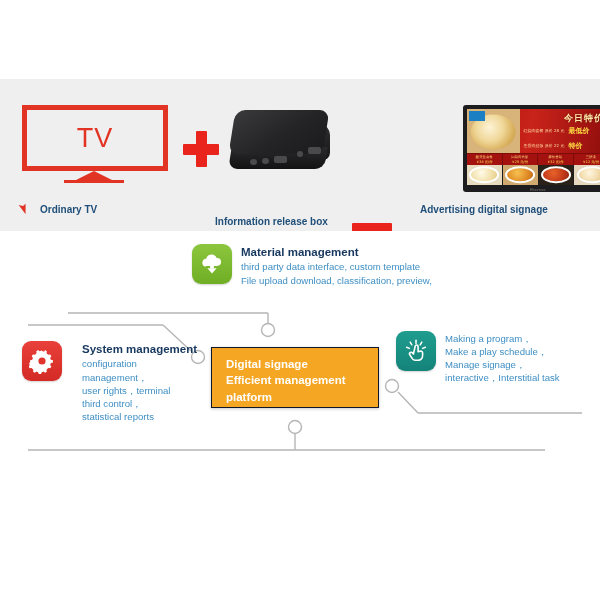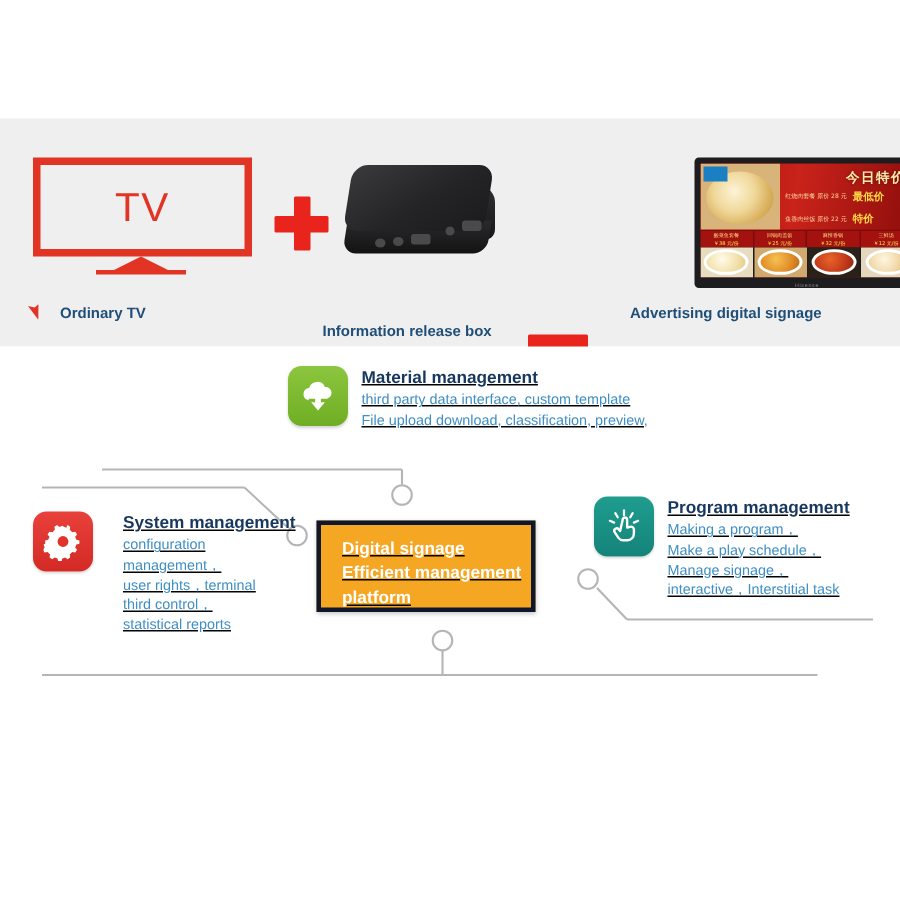--- a/index.html
+++ b/index.html
@@ -138,21 +138,21 @@
     font-family:"Liberation Sans", sans-serif;
     white-space:nowrap;
   }
   #caption-tv{ left:40px; top:125px; }
   #caption-box{ left:215px; top:125px;margin-top:12px; }
   #caption-signage{ left:420px; top:125px; }
 
   
   #diagram{ position:absolute; left:0; top:231px; width:600px; height:369px; background:#fff; }
 
-  .node{ position:absolute; display:flex; gap:9px;text-decoration:underline; }
+  .node{ position:absolute; display:flex; gap:9px; }
   .node-icon{
     flex:0 0 auto; width:40px; height:40px; border-radius:9px;
     display:flex; align-items:center; justify-content:center;
     box-shadow:0 1px 2px rgba(0,0,0,.18);
   }
   .node-text{ padding-top:1px; }
   .node-title{
     font-size:11.5px; font-weight:bold; color:#17375e; line-height:1.25;
     margin-bottom:1px; white-space:nowrap;
     font-family:"Liberation Sans", sans-serif;
@@ -171,24 +171,23 @@
 
   #node-system{ flex-direction:row;gap:20px; }
 
   .ic-material{ background:linear-gradient(180deg,#8cc63e 0%,#6fae24 100%); }
   .ic-program{  background:linear-gradient(180deg,#1f9d8e 0%,#14837a 100%); }
   .ic-system{   background:linear-gradient(180deg,#e8403a 0%,#d42a25 100%); }
   .ic-terminal{ background:linear-gradient(180deg,#2f8ec0 0%,#15699c 100%); }
 
   
   #center-box{
-    position:absolute; left:211px; top:116px; width:146px; height:61px;
-    background:#f5a623; border:3px solid #0f172a;
+    position:absolute; left:211px; top:116px; width:168px; height:61px;
+    background:#f5a623; border:1px solid #0f172a;
     box-shadow:0 1px 3px rgba(0,0,0,.22);
-    text-decoration:underline;
   }
   #center-box-text{
     padding:8px 0 0 14px; color:#ffffff; font-size:11.5px; font-weight:bold;
     line-height:1.42; font-family:"Liberation Sans", sans-serif;
   }
   #center-box-text div{ white-space:nowrap; }
 
   #connectors{ position:absolute; left:0; top:0; width:600px; height:369px; }
 </style>
 </head>
@@ -339,21 +338,20 @@
           <line x1="13" y1="2.2" x2="13" y2="5.4"></line>
           <line x1="7.2" y1="4.1" x2="8.8" y2="6.8"></line>
           <line x1="18.8" y1="4.1" x2="17.2" y2="6.8"></line>
           <line x1="3.6" y1="9.2" x2="6.4" y2="10.4"></line>
           <line x1="22.4" y1="9.2" x2="19.6" y2="10.4"></line>
         </g>
         <path d="M12.1 8.6c0-.9.7-1.6 1.5-1.6s1.5.7 1.5 1.6v5.1l1.9-.5c1.4-.4 2.6.5 2.6 1.8v2.6c0 2.5-1.9 4.6-4.3 4.6h-3c-1.2 0-2.3-.6-3-1.6l-2.5-3.8c-.5-.8-.3-1.8.5-2.3.7-.4 1.6-.3 2.1.3l1 1.2z" fill="none" stroke="#ffffff" stroke-width="1.6" stroke-linejoin="round"></path>
       </svg>
     </div>
     <div class="node-text">
-      <div class="node-title">Program management</div>
       <div class="node-desc">
         <div>Making a program，</div>
         <div>Make a play schedule，</div>
         <div>Manage signage，</div>
         <div>interactive，Interstitial task</div>
       </div>
     </div>
   </div>
 
   <div class="node" id="node-system">

